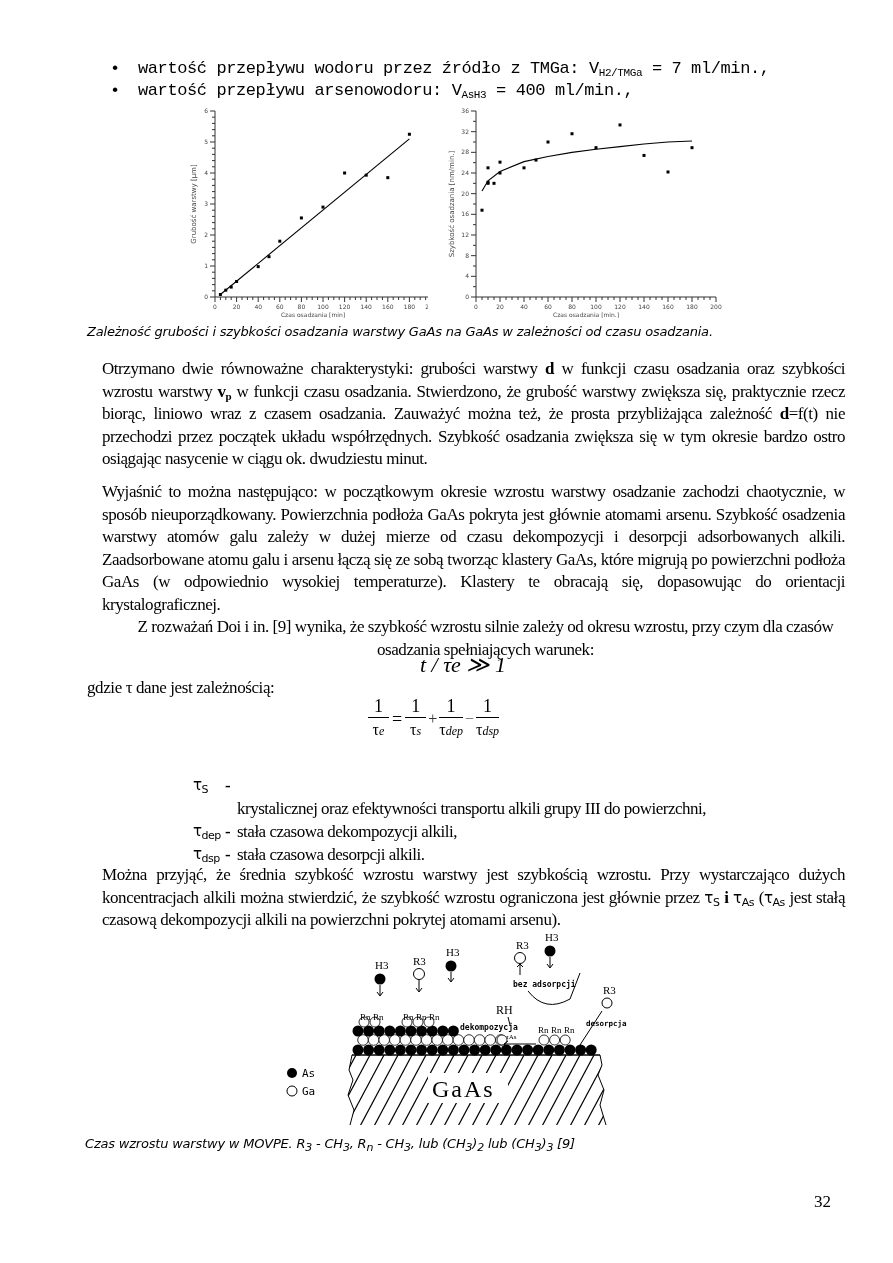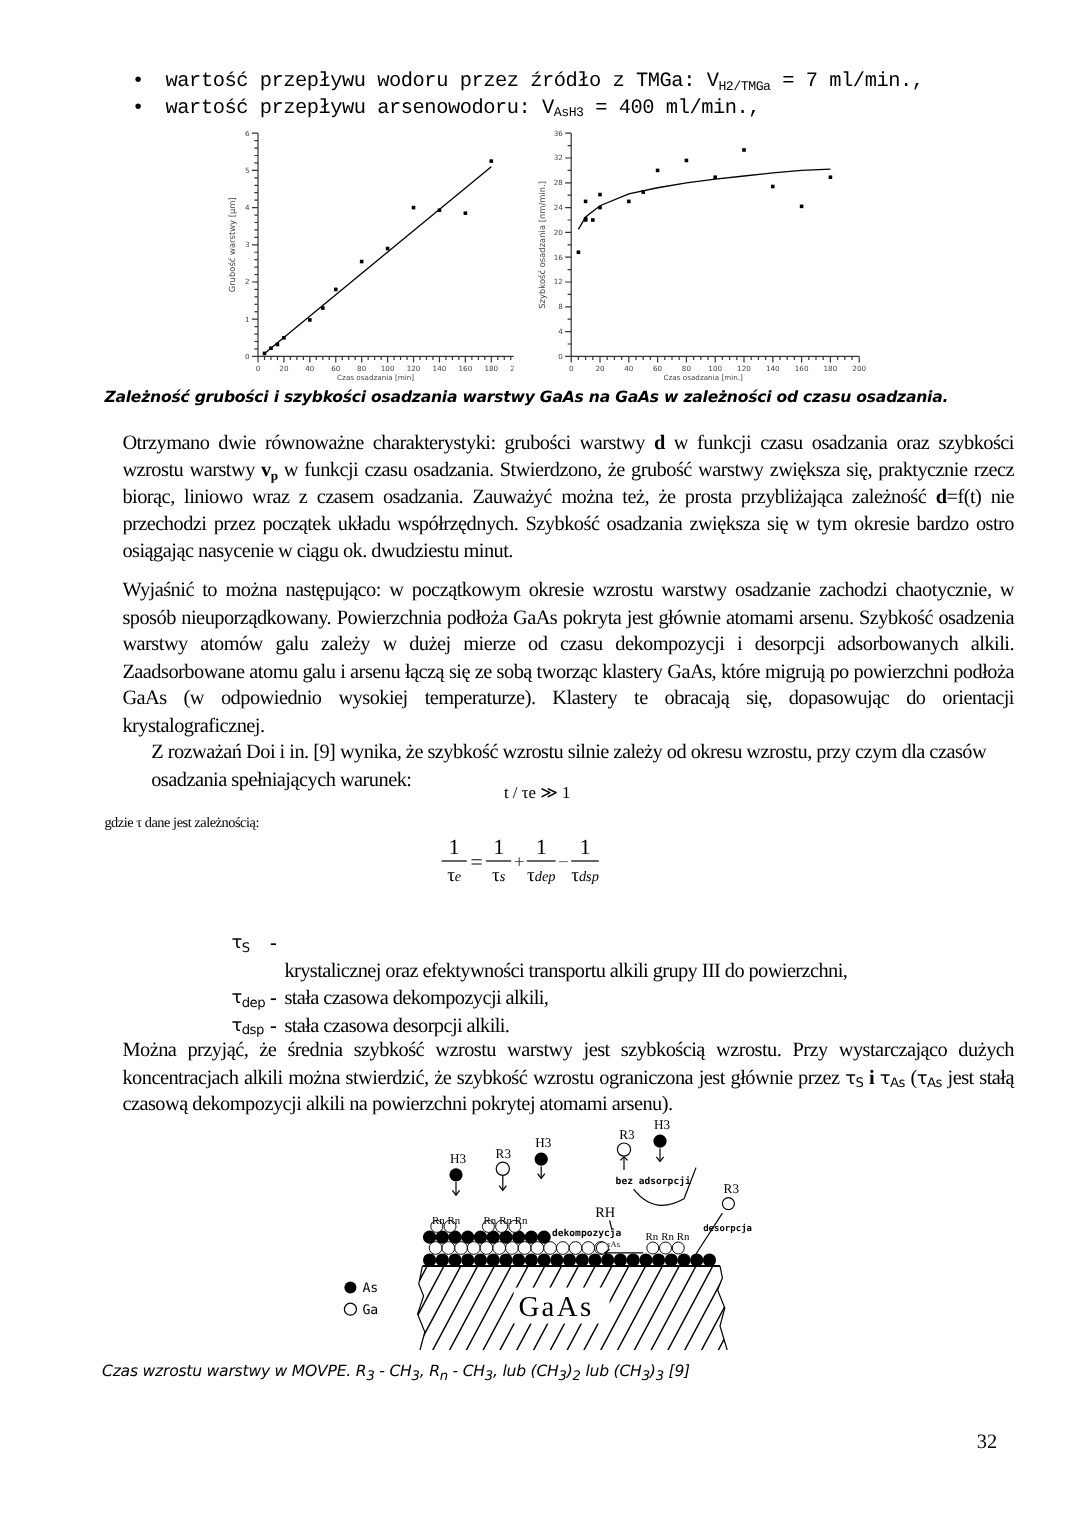--- a/index.html
+++ b/index.html
@@ -258,34 +258,34 @@
         <rect x="124.5" y="24.23333333333335" width="3" height="3" fill="#000"></rect>
         <rect x="148.5" y="38.18333333333334" width="3" height="3" fill="#000"></rect>
         <rect x="172.5" y="15.450000000000017" width="3" height="3" fill="#000"></rect>
         <rect x="196.5" y="45.93333333333334" width="3" height="3" fill="#000"></rect>
         <rect x="220.5" y="62.46666666666668" width="3" height="3" fill="#000"></rect>
         <rect x="244.5" y="38.18333333333334" width="3" height="3" fill="#000"></rect>
       </g>
     </svg>
 </div>
 
-<div class="abs caption" style="left:87px; top:324px;font-weight:bold;">Zależność grubości i szybkości osadzania warstwy GaAs na GaAs w zależności od czasu osadzania.</div>
+<div class="abs caption" style="left:87px; top:324px;">Zależność grubości i szybkości osadzania warstwy GaAs na GaAs w zależności od czasu osadzania.</div>
 
 <div class="abs para" style="top:358px;">
   <p><span>Otrzymano dwie równoważne charakterystyki: grubości warstwy </span><b>d</b><span> w funkcji czasu osadzania oraz szybkości wzrostu warstwy </span><b><span>v</span><sub>p</sub></b><span> w funkcji czasu osadzania. Stwierdzono, że grubość warstwy zwiększa się, praktycznie rzecz biorąc, liniowo wraz z czasem osadzania. Zauważyć można też, że prosta przybliżająca zależność </span><b>d</b><span>=f(t) nie przechodzi przez początek układu współrzędnych. Szybkość osadzania zwiększa się w tym okresie bardzo ostro osiągając nasycenie w ciągu ok. dwudziestu minut.</span></p>
 </div>
 
 <div class="abs para" style="top:481px;">
   <p>Wyjaśnić to można następująco: w początkowym okresie wzrostu warstwy osadzanie zachodzi chaotycznie, w sposób nieuporządkowany. Powierzchnia podłoża GaAs pokryta jest głównie atomami arsenu. Szybkość osadzenia warstwy atomów galu zależy w dużej mierze od czasu dekompozycji i desorpcji adsorbowanych alkili. Zaadsorbowane atomu galu i arsenu łączą się ze sobą tworząc klastery GaAs, które migrują po powierzchni podłoża GaAs (w odpowiednio wysokiej temperaturze). Klastery te obracają się, dopasowując do orientacji krystalograficznej.</p>
-  <p style="text-align:left;margin-left:24px;">Z rozważań Doi i in. [9] wynika, że szybkość wzrostu silnie zależy od okresu wzrostu, przy czym dla czasów osadzania spełniających warunek:</p>
-</div>
-
-<div class="abs serif" style="left:420px; top:652px; font-size:14px; ">t / τe ≫ 1</div>
-
-<div class="abs serif" style="left:87px; top:678px; font-size:12px; letter-spacing:-0.4px;">gdzie τ dane jest zależnością:</div>
+  <p style="text-align:center;margin-left:24px;">Z rozważań Doi i in. [9] wynika, że szybkość wzrostu silnie zależy od okresu wzrostu, przy czym dla czasów osadzania spełniających warunek:</p>
+</div>
+
+<div class="abs serif" style="left:420px; top:652px; font-size:22px; font-style:italic;">t / τe ≫ 1</div>
+
+<div class="abs serif" style="left:87px; top:678px; font-size:17px; letter-spacing:-0.4px;">gdzie τ dane jest zależnością:</div>
 
 <div class="abs serif" style="left:366px; top:695px; display:flex; align-items:center;">
   <span class="frac">
       <span class="num">1</span>
       <span class="den"><span>τ</span><i>e</i></span>
     </span>
   <span style="font-size:18px; margin:0 1px;">=</span>
   <span class="frac">
       <span class="num">1</span>
       <span class="den"><span>τ</span><i>s</i></span>

